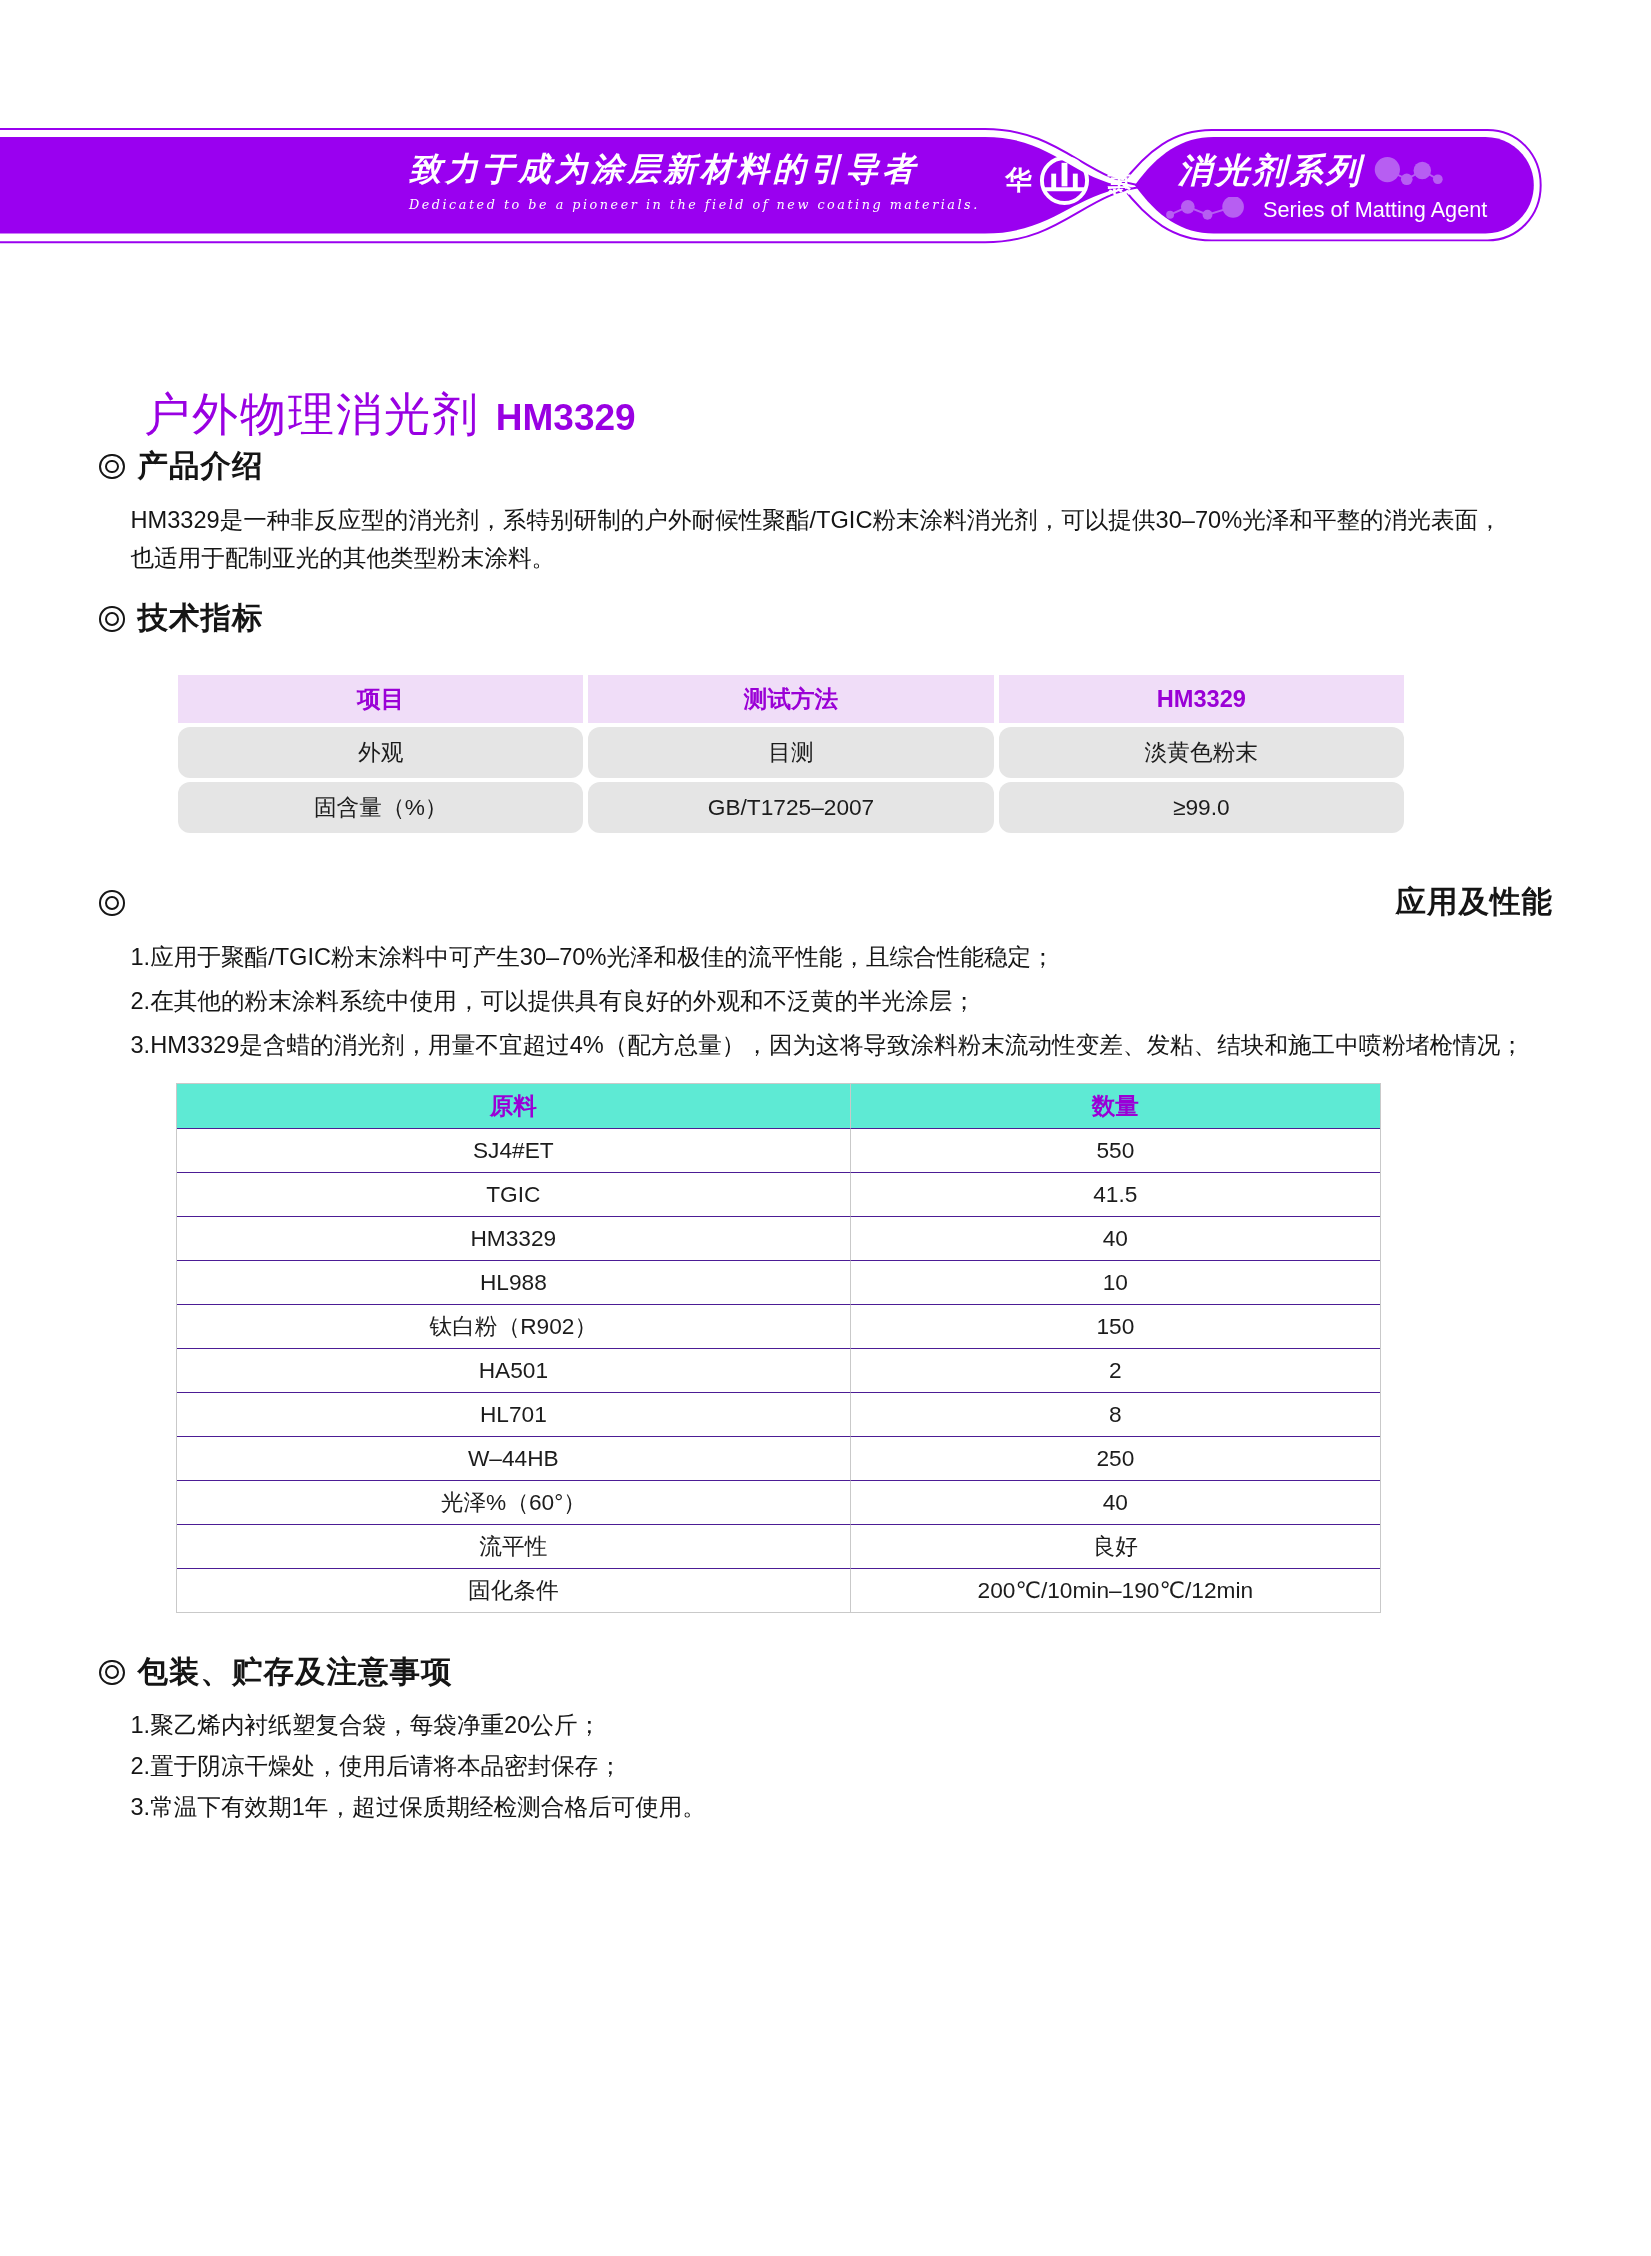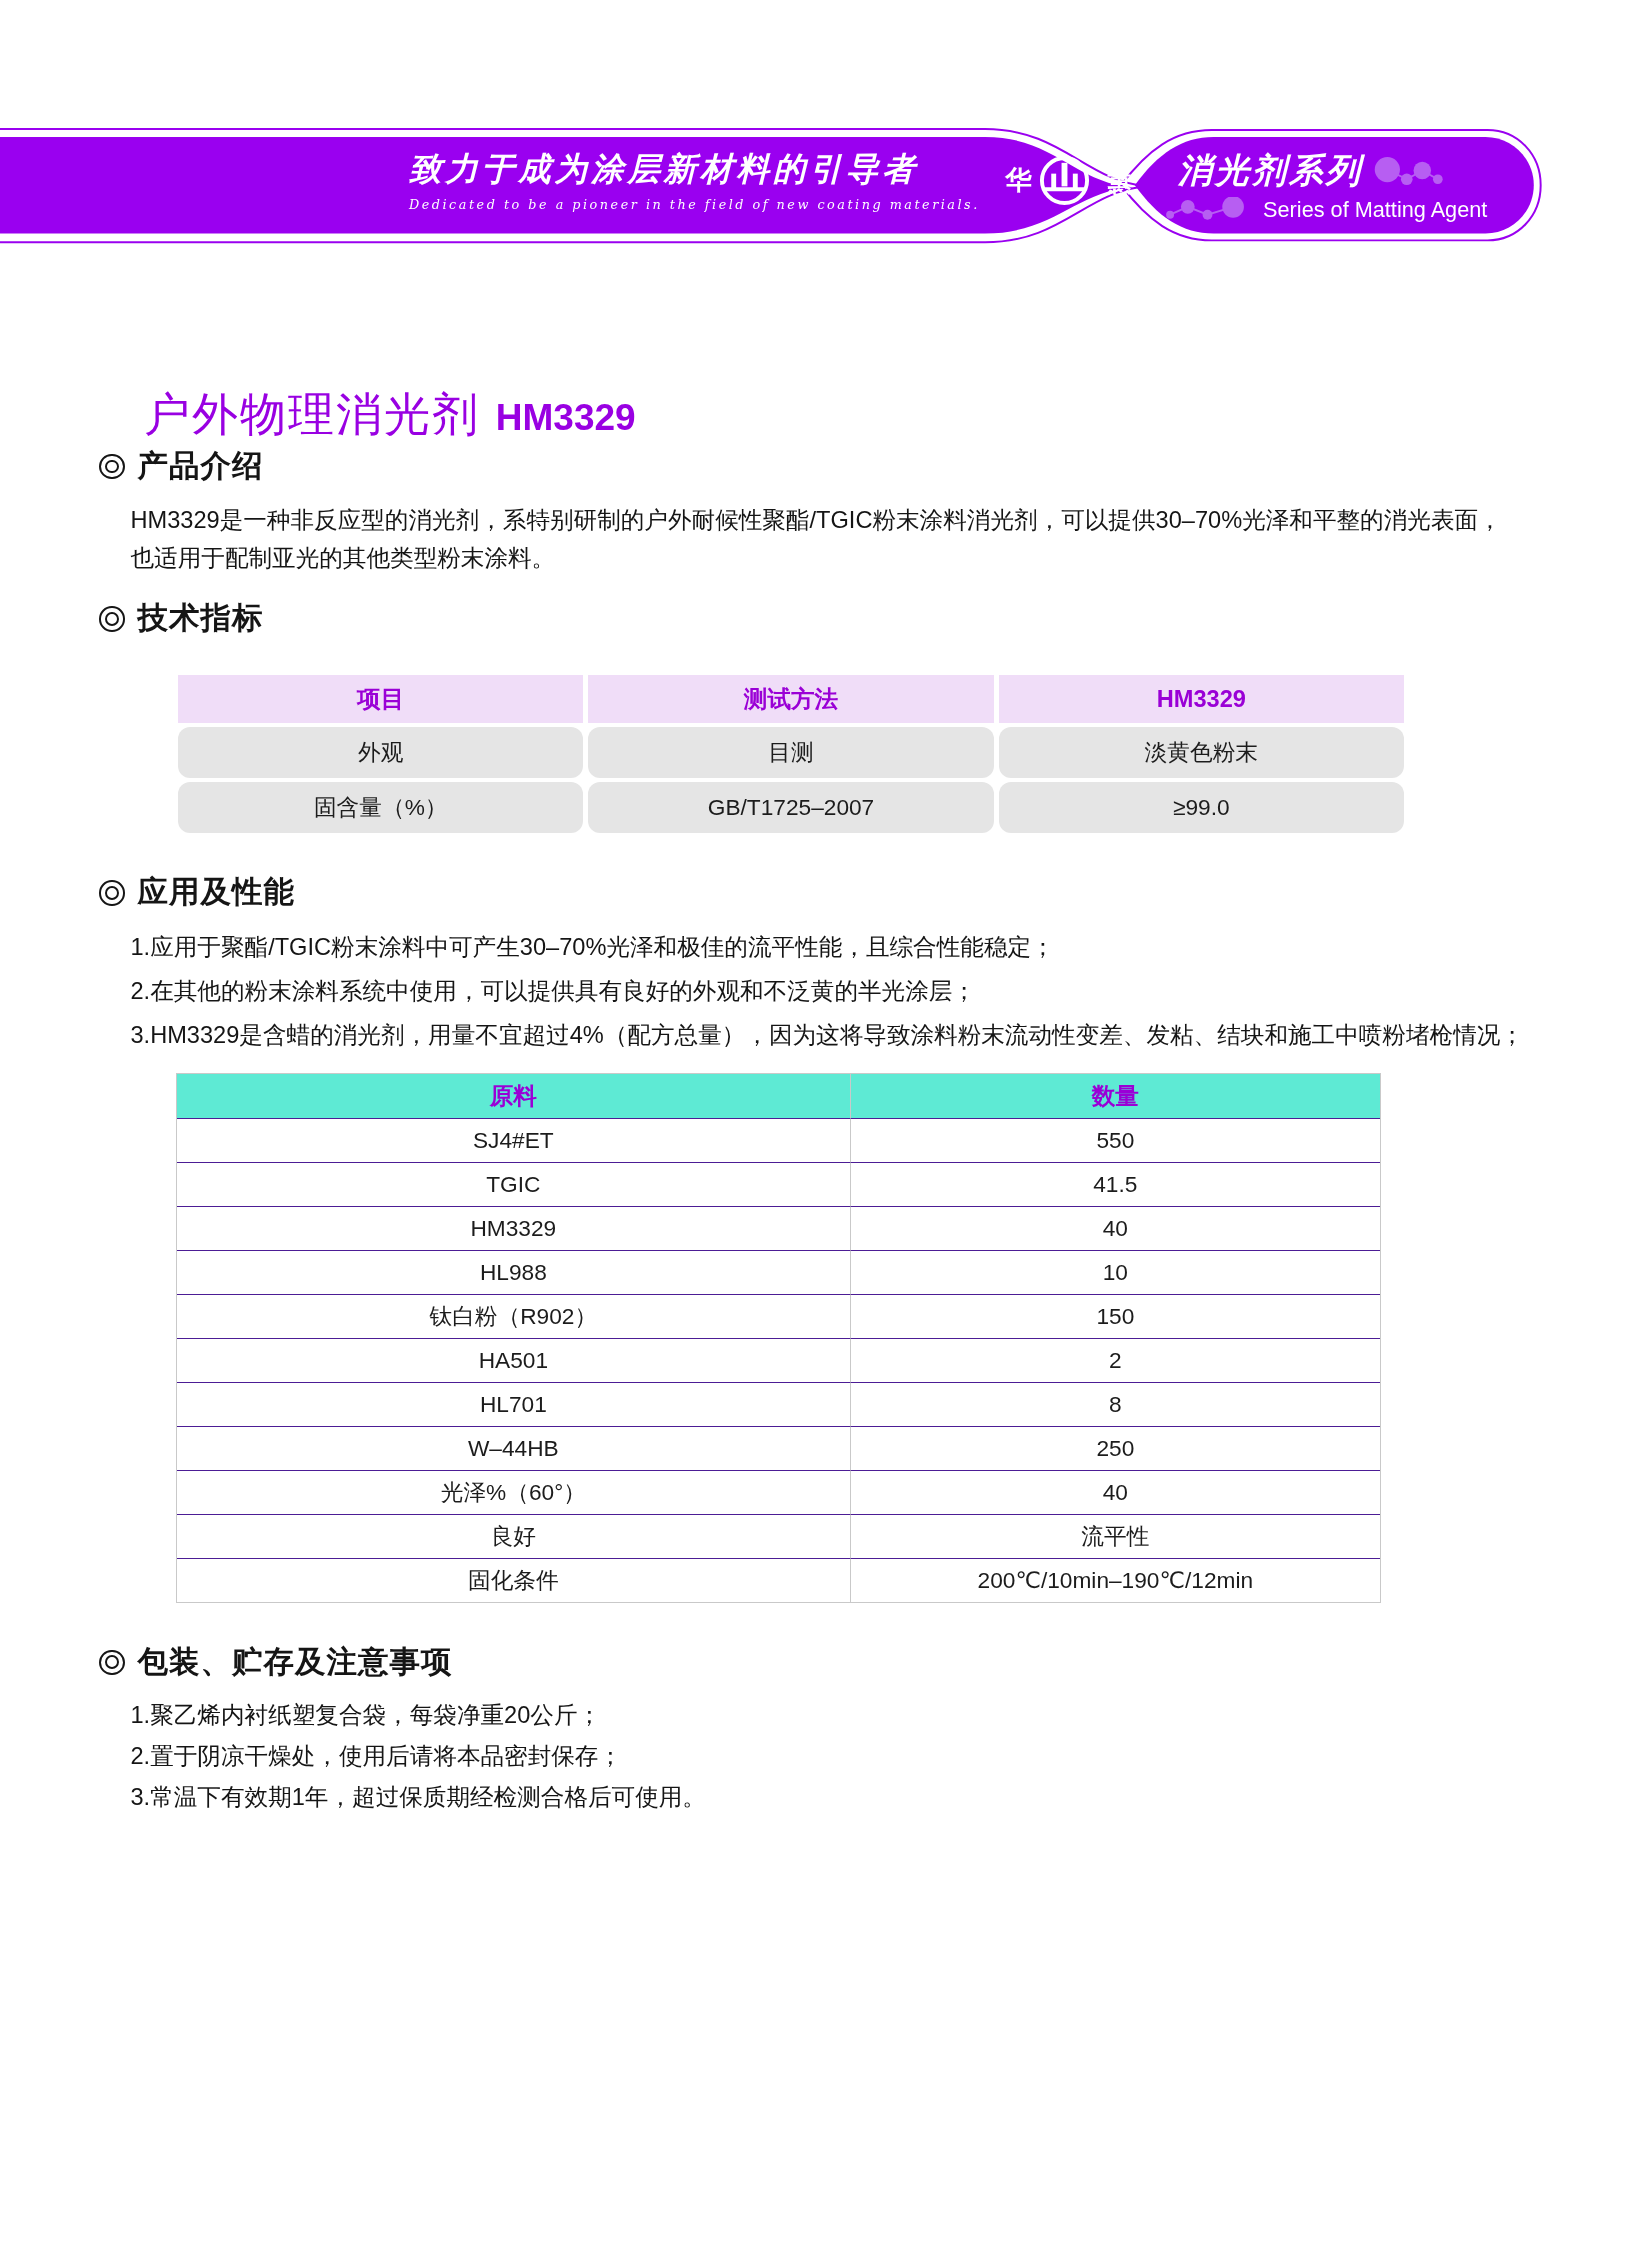--- a/index.html
+++ b/index.html
@@ -53,21 +53,21 @@
   .formula-table{display:grid;grid-template-columns:56% 44%;width:1203px;margin:15.8px 0 0 77px;
                  border:1px solid #c9c9c9;background:#fff;}
   .formula-table .th{background:#5eead4;color:#9a00d6;font-weight:bold;font-size:23.6px;
                      height:44px;display:flex;align-items:center;justify-content:center;}
   .formula-table .td{color:#1c1c1c;font-size:22.7px;height:43px;
                      display:flex;align-items:center;justify-content:center;}
   .formula-table > div:nth-child(odd){border-right:1px solid #c9c9c9;}
   .formula-table > div:nth-child(n+3){border-top:1px solid #4c1d95;}
 
   .mt-specs{margin-top:21.7px;}
-  .mt-app{margin-top:39px;}
+  .mt-app{margin-top:49px;justify-content:space-between;}
   .mt-pack{margin-top:39px;}
 </style>
 </head>
 <body>
 
 <div class="page">
 
   <svg class="band-svg" width="1652" height="266" viewBox="0 0 1677 270">
 
     <path d="M0,131 H1000 C1078,131 1102,184 1164,189 C1102,194 1078,246 1000,246 H0" fill="none" stroke="#9a00f0" stroke-width="2"></path>
@@ -173,22 +173,22 @@
         <div class="td">钛白粉（R902）</div>
         <div class="td">150</div>
         <div class="td">HA501</div>
         <div class="td">2</div>
         <div class="td">HL701</div>
         <div class="td">8</div>
         <div class="td">W–44HB</div>
         <div class="td">250</div>
         <div class="td">光泽%（60°）</div>
         <div class="td">40</div>
+        <div class="td">流平性</div>
         <div class="td">良好</div>
-        <div class="td">流平性</div>
         <div class="td">固化条件</div>
         <div class="td">200℃/10min–190℃/12min</div>
       </div>
 
     <div class="section-head mt-pack">
       <span class="sec-icon"></span>
       <span class="sec-title">包装、贮存及注意事项</span>
     </div>
     <div class="body-block item-list pack-list">
         <div class="list-item">1.聚乙烯内衬纸塑复合袋，每袋净重20公斤；</div>

